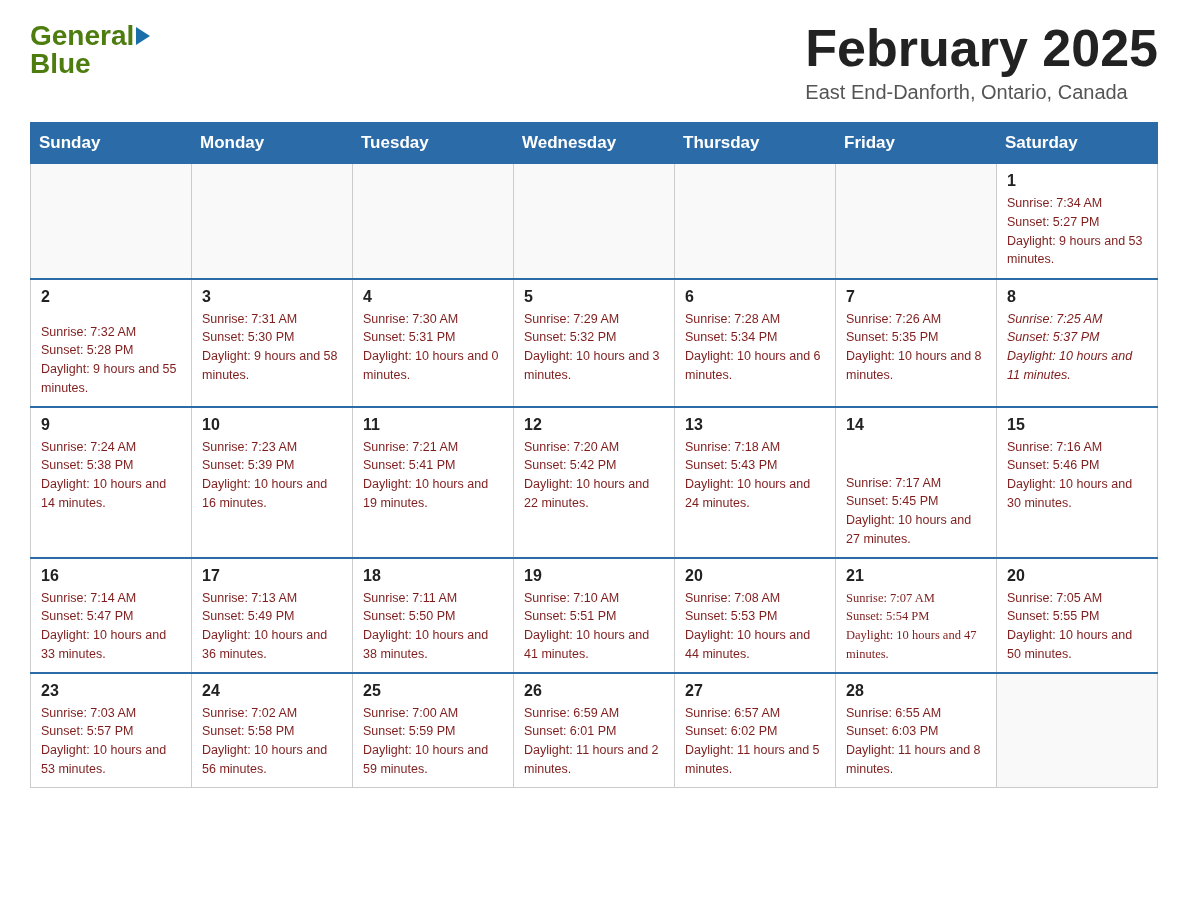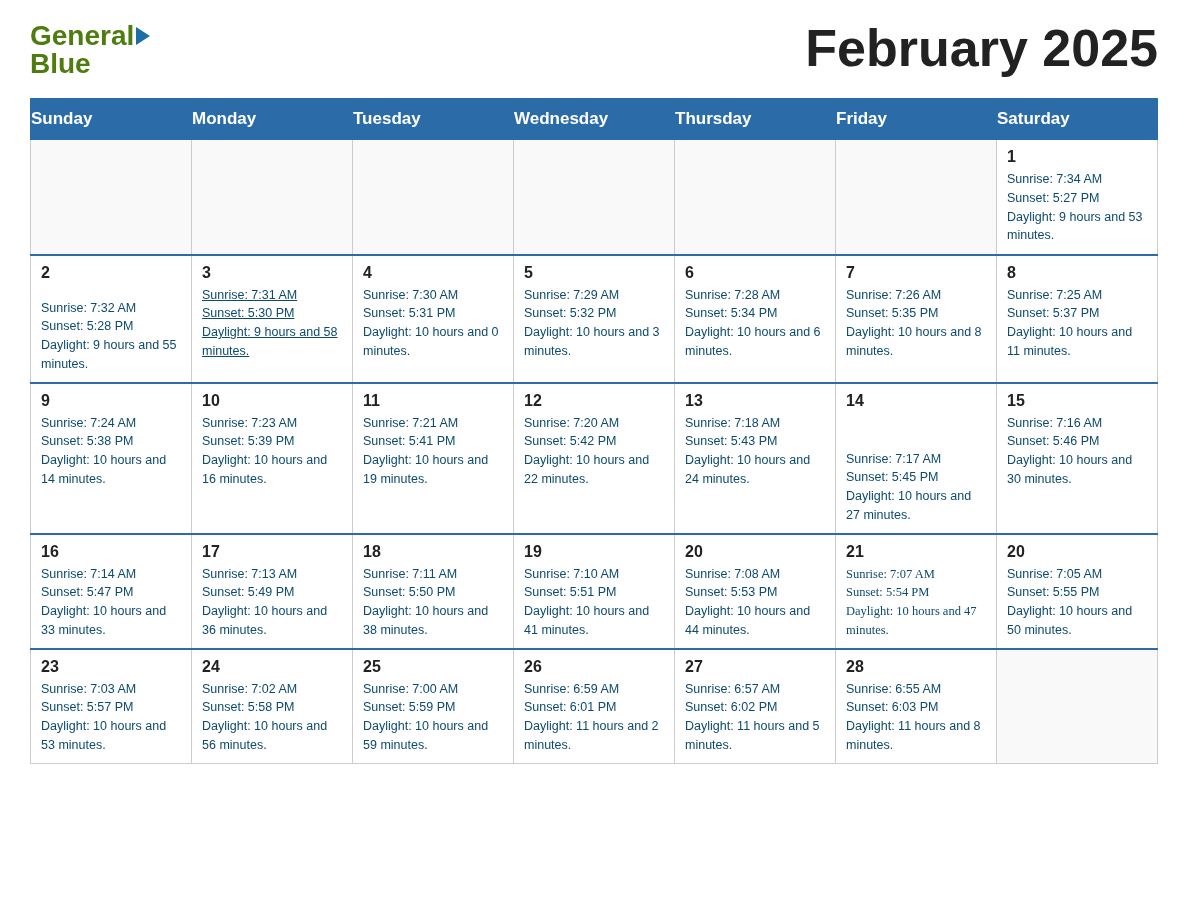--- a/index.html
+++ b/index.html
@@ -62,21 +62,21 @@
     .calendar {
       width: 100%;
       border-collapse: collapse;
       border: 1px solid #aaa;
     }
     .calendar th {
       background-color: #2b6ca8;
       color: #fff;
       font-size: 17px;
       font-weight: bold;
-      padding: 10px 0;
+      padding: 10px 8px;
       text-align: left;
       border: 1px solid #2b6ca8;
     }
     .calendar td {
       vertical-align: top;
       padding: 8px 10px;
       border: 1px solid #ccc;
       width: 14.28%;
       min-height: 110px;
       font-size: 13px;
@@ -87,21 +87,21 @@
     }
     .day-number {
       font-size: 16px;
       font-weight: bold;
       color: #222;
       display: block;
       margin-bottom: 4px;
     }
     .day-info {
       font-size: 12.5px;
-      color: #0c4a6e;
+      color: #7f1d1d;
       line-height: 1.5;
     }
     .empty-cell {
       background: #f9f9f9;
     }
     .row-divider td {
       border-top: 2px solid #2b6ca8;
     }
   </style>
 </head>
@@ -110,20 +110,21 @@
 <div class="header-area">
   <div class="logo-area">
     <div class="logo-text">
       <span class="general">General</span>
       <span class="arrow"></span>
     </div>
     <div class="logo-blue">Blue</div>
   </div>
   <div class="title-area">
     <div class="month-title">February 2025</div>
+    <div class="location-title">East End-Danforth, Ontario, Canada</div>
   </div>
 </div>
 
 <table class="calendar">
   <thead>
     <tr>
     <th>Sunday</th>
         <th>Monday</th>
         <th>Tuesday</th>
         <th>Wednesday</th>
@@ -149,21 +150,21 @@
       </tr>
       <tr class="week-row row-divider">
         <td>
           <span class="day-number">2</span>
           <div class="day-info" style="white-space: pre-line; margin-top: 17px;">Sunrise: 7:32 AM
 Sunset: 5:28 PM
 Daylight: 9 hours and 55 minutes.</div>
         </td>
         <td>
           <span class="day-number">3</span>
-          <div class="day-info" style="white-space: pre-line; text-decoration: underline;">Sunrise: 7:31 AM
+          <div class="day-info" style="white-space: pre-line;">Sunrise: 7:31 AM
 Sunset: 5:30 PM
 Daylight: 9 hours and 58 minutes.</div>
         </td>
         <td>
           <span class="day-number">4</span>
           <div class="day-info" style="white-space: pre-line;">Sunrise: 7:30 AM
 Sunset: 5:31 PM
 Daylight: 10 hours and 0 minutes.</div>
         </td>
         <td>
@@ -179,21 +180,21 @@
 Daylight: 10 hours and 6 minutes.</div>
         </td>
         <td>
           <span class="day-number">7</span>
           <div class="day-info" style="white-space: pre-line;">Sunrise: 7:26 AM
 Sunset: 5:35 PM
 Daylight: 10 hours and 8 minutes.</div>
         </td>
         <td>
           <span class="day-number">8</span>
-          <div class="day-info" style="white-space: pre-line;">Sunrise: 7:25 AM
+          <div class="day-info" style="white-space: pre-line; font-style: italic;">Sunrise: 7:25 AM
 Sunset: 5:37 PM
 Daylight: 10 hours and 11 minutes.</div>
         </td>
       </tr>
       <tr class="week-row row-divider">
         <td>
           <span class="day-number">9</span>
           <div class="day-info" style="white-space: pre-line;">Sunrise: 7:24 AM
 Sunset: 5:38 PM
 Daylight: 10 hours and 14 minutes.</div>

